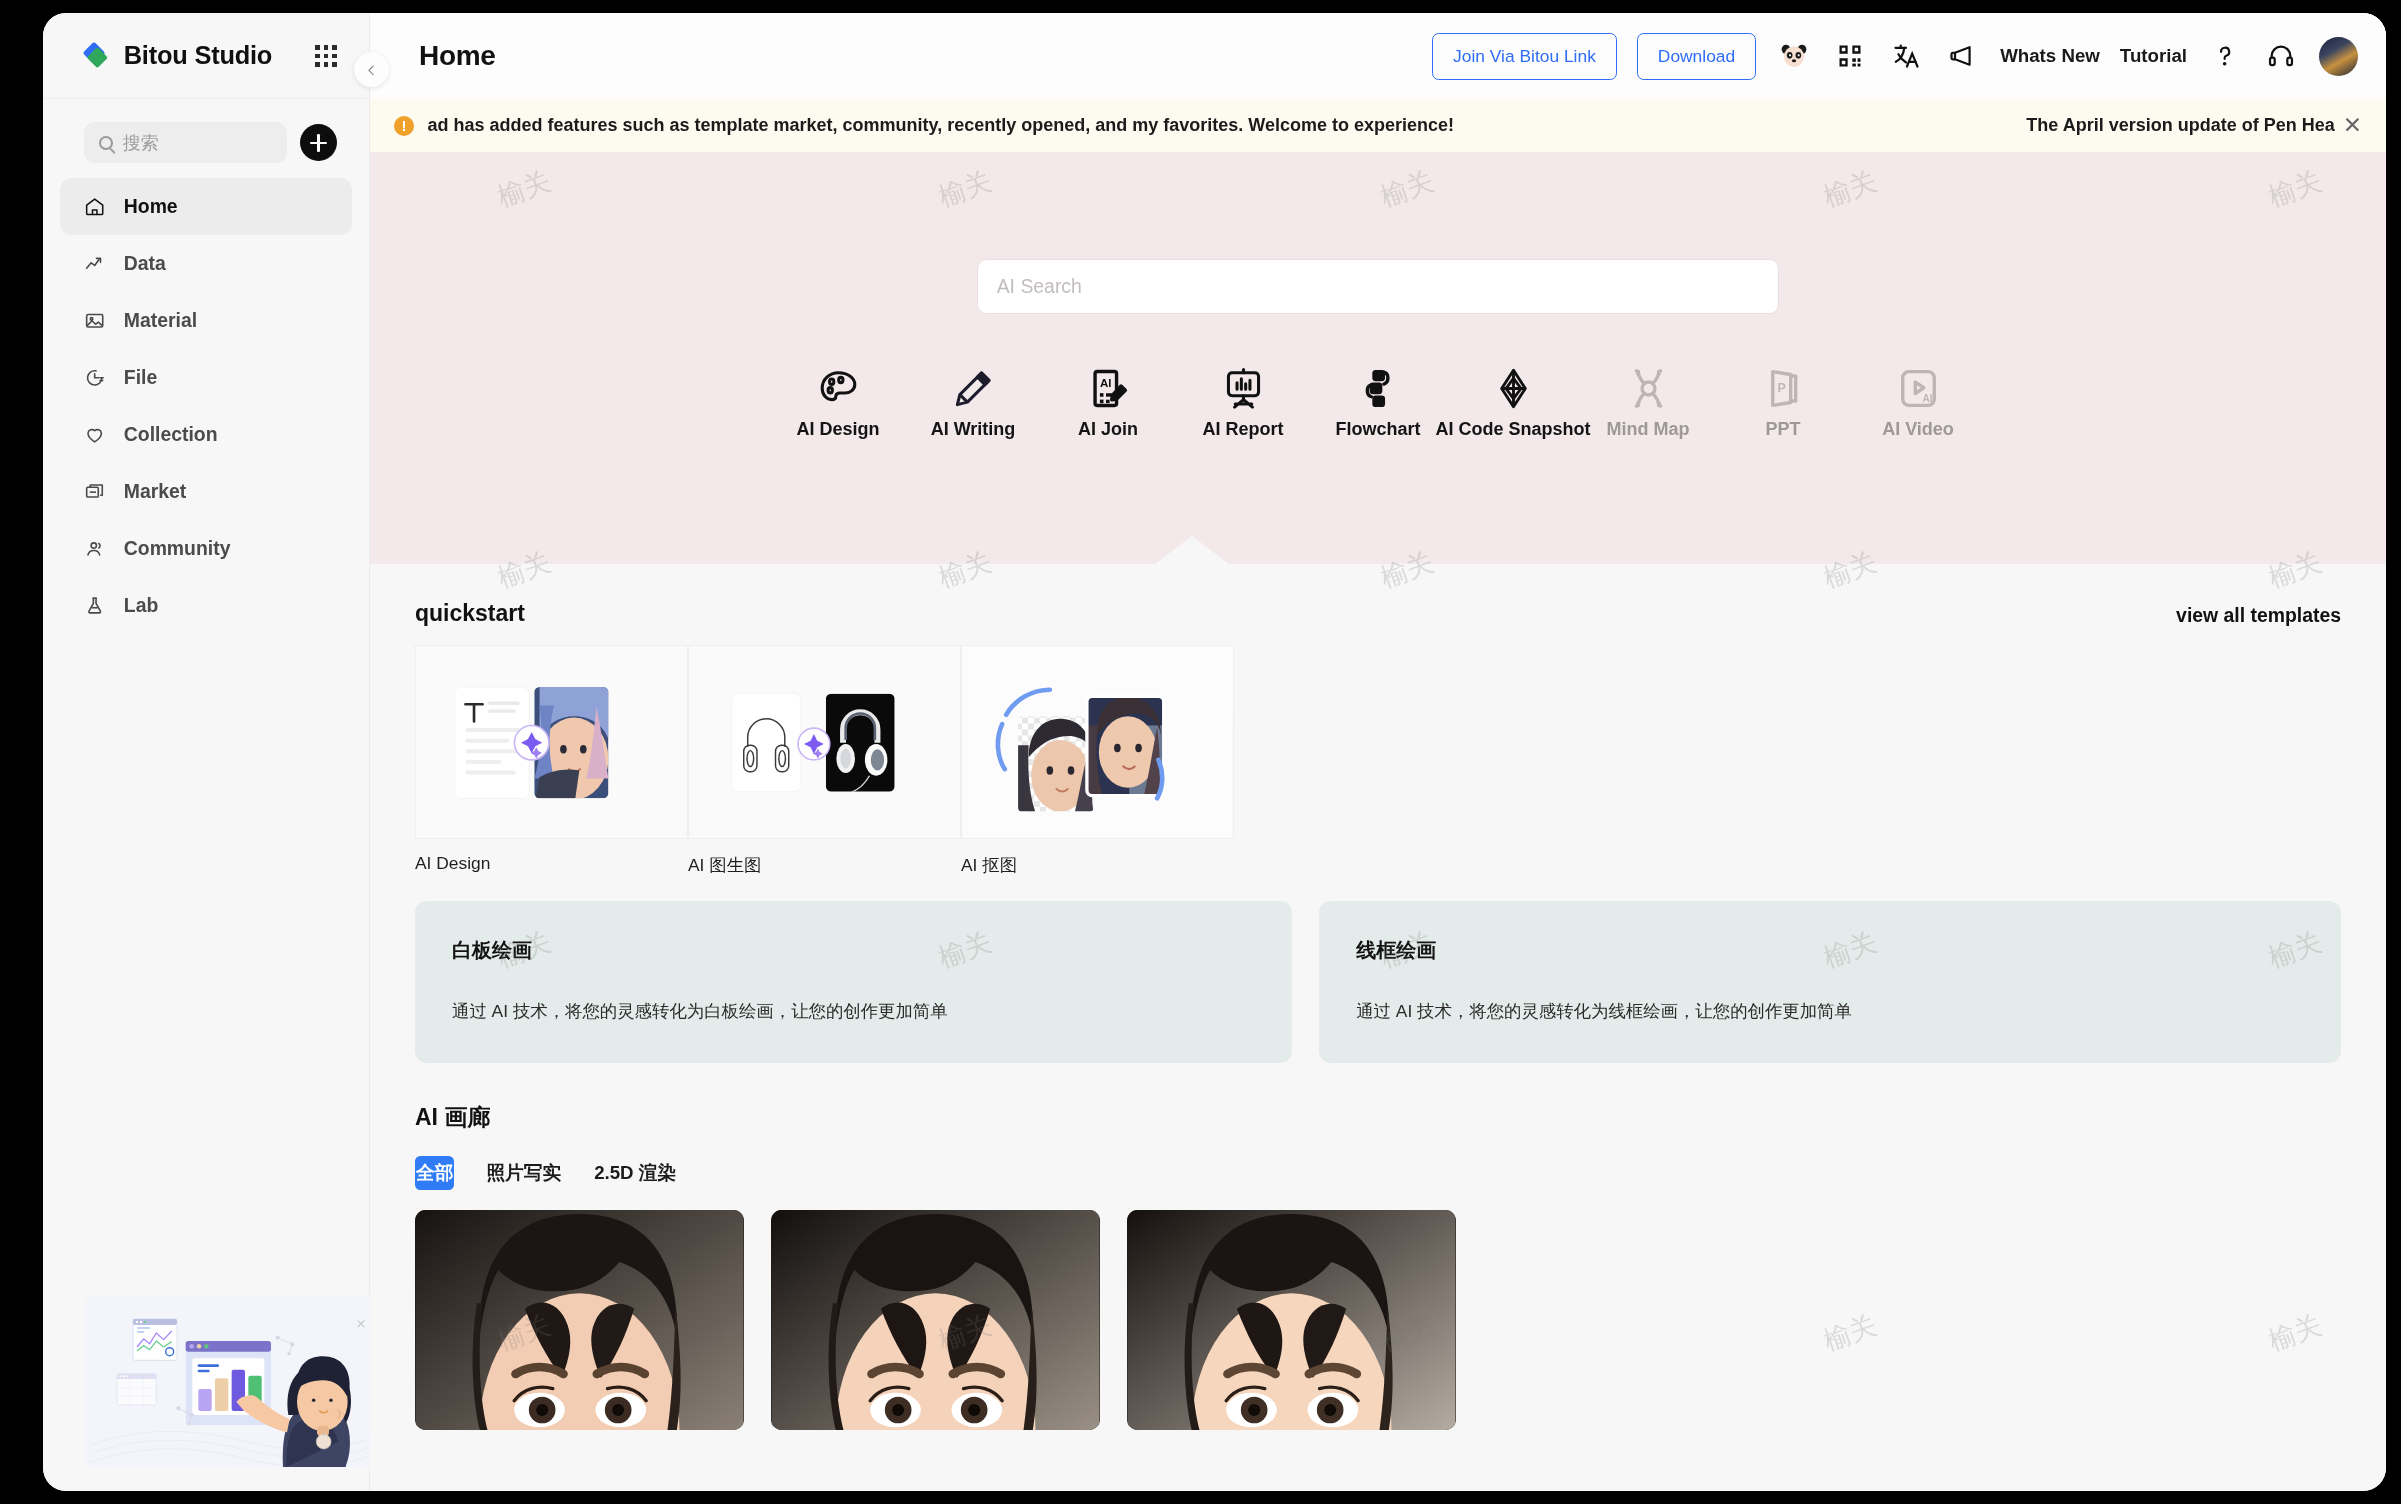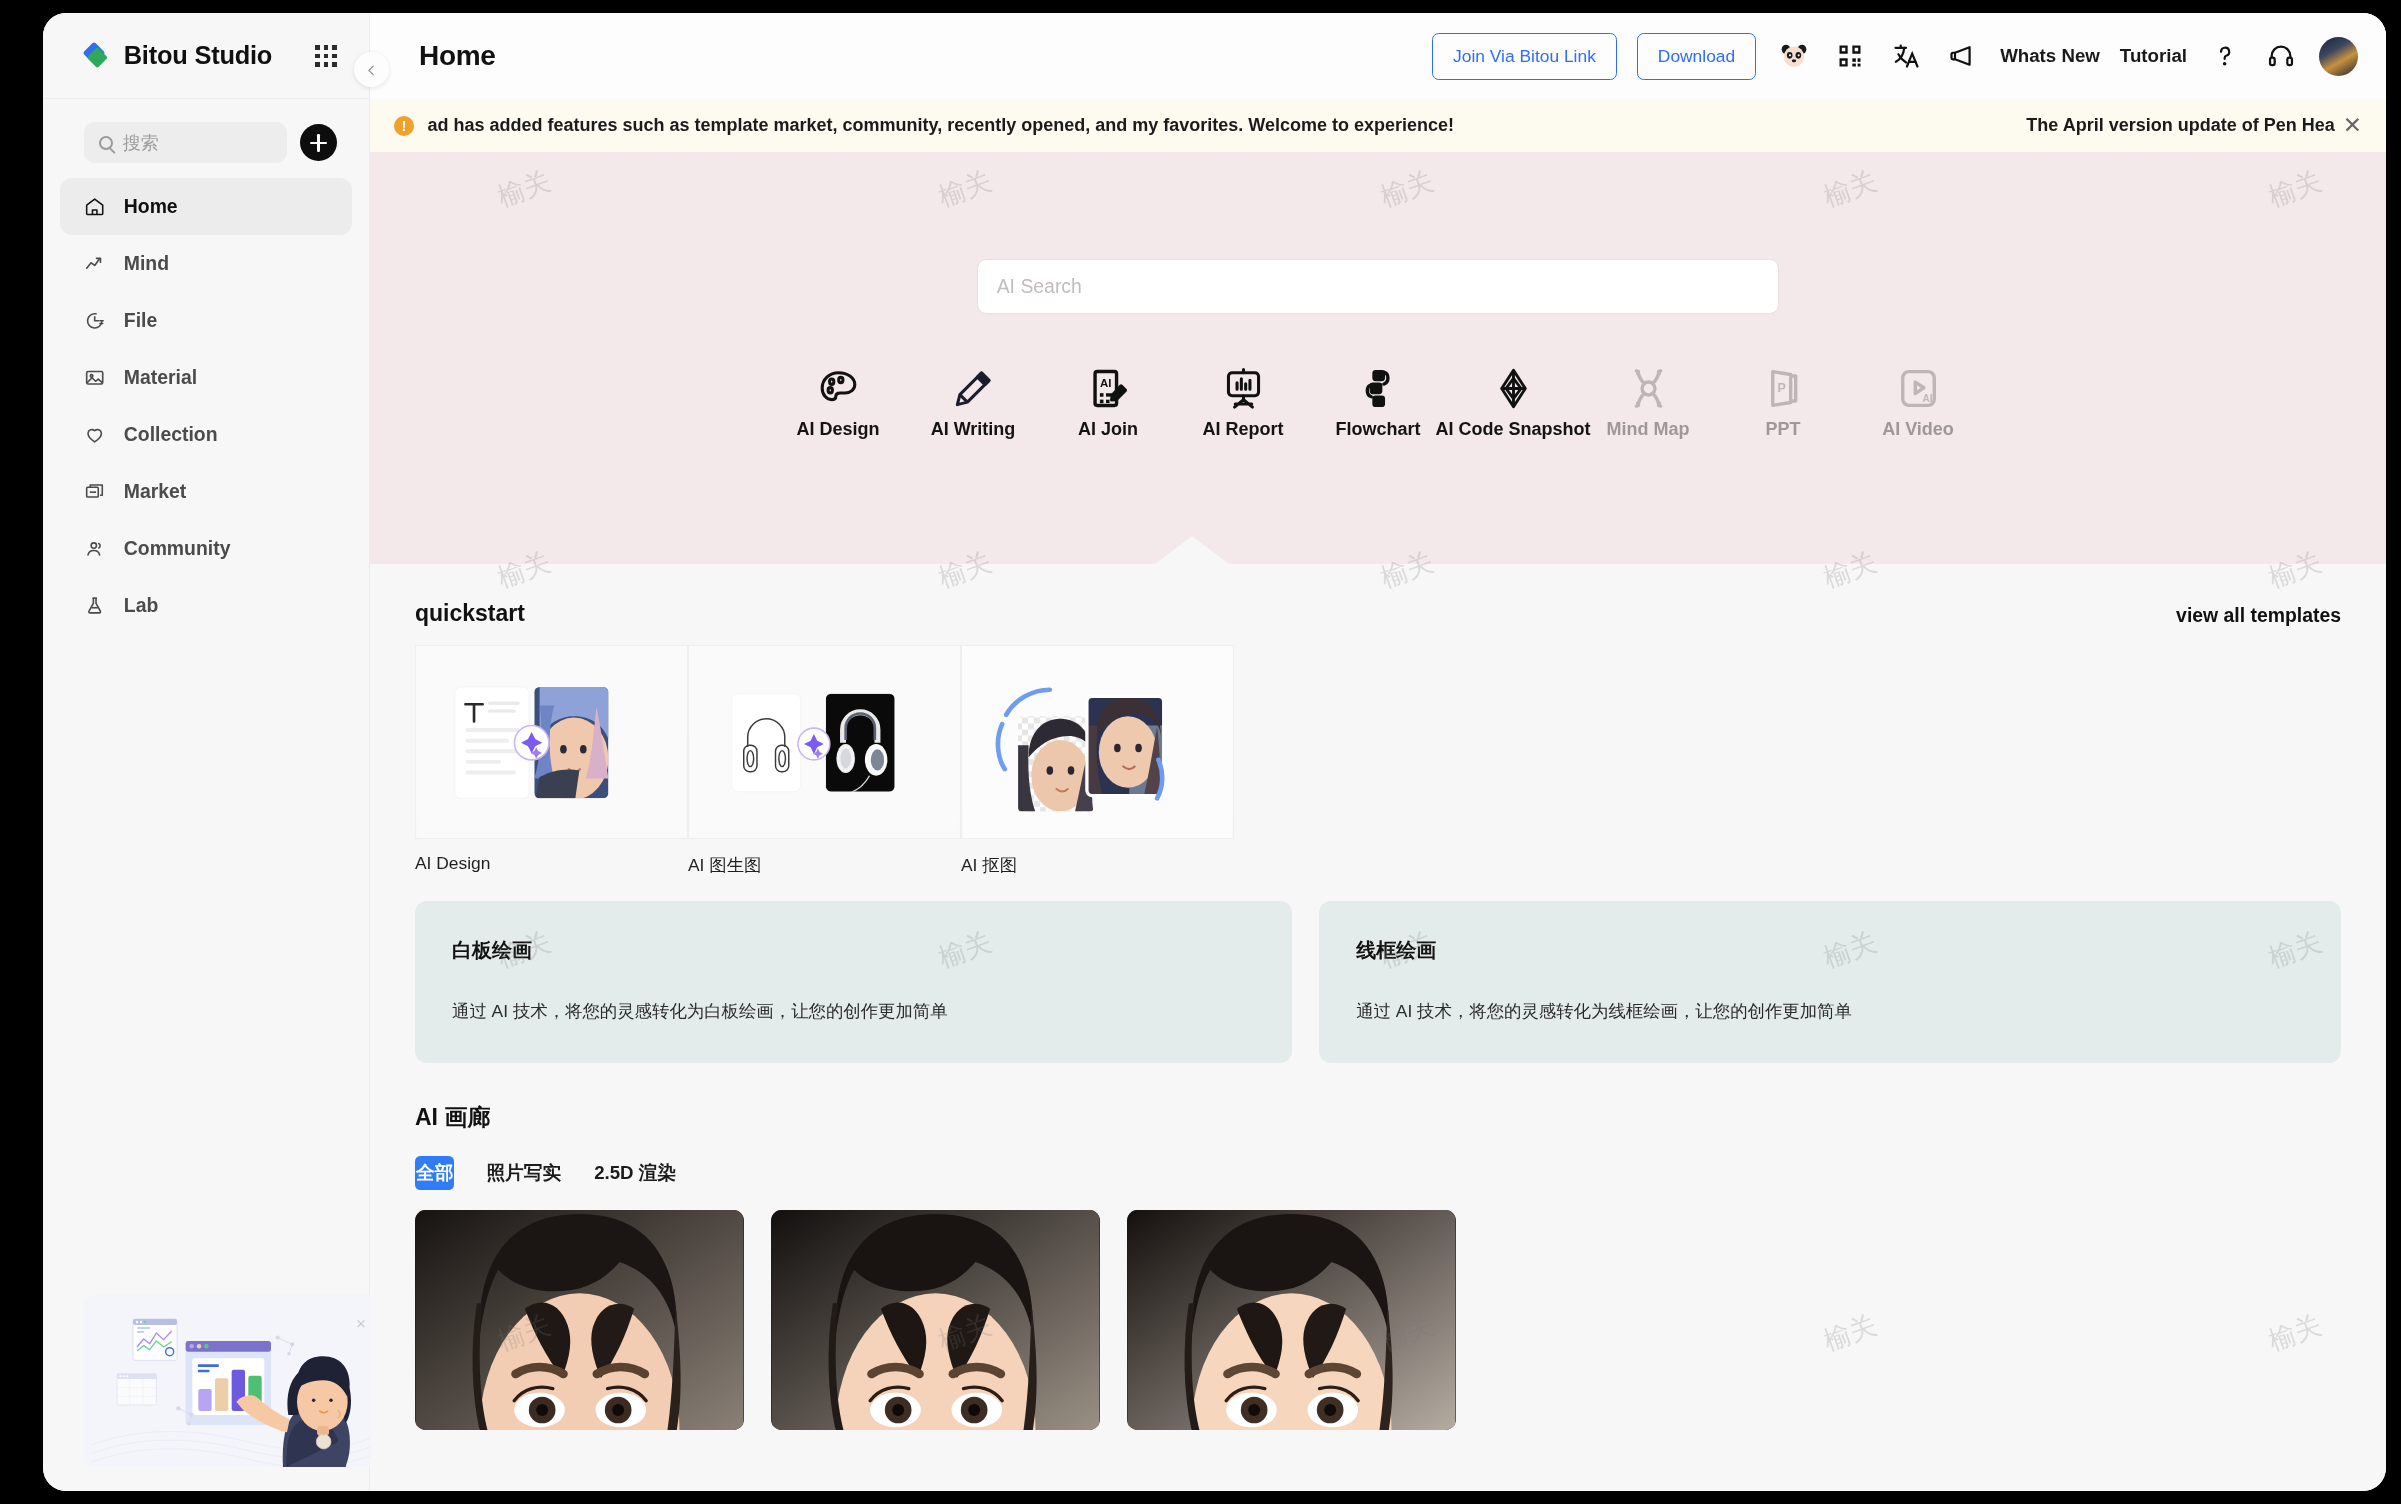--- a/index.html
+++ b/index.html
@@ -331,43 +331,43 @@
         <span>Home</span>
       </div>
 
       <div class="nav-item">
         <span class="nav-ico">
           <svg viewBox="0 0 24 24" fill="none" stroke="#4b4b4b" stroke-width="1.8" stroke-linecap="round" stroke-linejoin="round">
               <path d="M3 17l5-6 4 3 5-7"></path>
               <path d="M14 6h4.5v4.5"></path>
             </svg>
         </span>
-        <span>Mind</span>
+        <span>Data</span>
+      </div>
+
+      <div class="nav-item">
+        <span class="nav-ico">
+          <svg viewBox="0 0 24 24" fill="none" stroke="#4b4b4b" stroke-width="1.8" stroke-linejoin="round">
+              <rect x="3" y="5" width="18" height="14" rx="1.6"></rect>
+              <circle cx="8.5" cy="10" r="1.4"></circle>
+              <path d="M3.6 17.5 9 12l4 4 3-2.5 4.4 4"></path>
+            </svg>
+        </span>
+        <span>Material</span>
       </div>
 
       <div class="nav-item">
         <span class="nav-ico">
           <svg viewBox="0 0 24 24" fill="none" stroke="#4b4b4b" stroke-width="1.8" stroke-linecap="round">
               <path d="M13.5 4.3A8 8 0 1 0 20 12"></path>
               <path d="M12 7.5V12h4.5"></path>
               <path d="M18 12h3.5M18 15.2h3"></path>
             </svg>
         </span>
         <span>File</span>
-      </div>
-
-      <div class="nav-item">
-        <span class="nav-ico">
-          <svg viewBox="0 0 24 24" fill="none" stroke="#4b4b4b" stroke-width="1.8" stroke-linejoin="round">
-              <rect x="3" y="5" width="18" height="14" rx="1.6"></rect>
-              <circle cx="8.5" cy="10" r="1.4"></circle>
-              <path d="M3.6 17.5 9 12l4 4 3-2.5 4.4 4"></path>
-            </svg>
-        </span>
-        <span>Material</span>
       </div>
 
       <div class="nav-item">
         <span class="nav-ico">
           <svg viewBox="0 0 24 24" fill="none" stroke="#4b4b4b" stroke-width="1.8" stroke-linejoin="round">
               <path d="M12 20s-7.5-4.7-7.5-9.6A4.4 4.4 0 0 1 12 7.6a4.4 4.4 0 0 1 7.5 2.8C19.5 15.3 12 20 12 20z"></path>
             </svg>
         </span>
         <span>Collection</span>
       </div>

